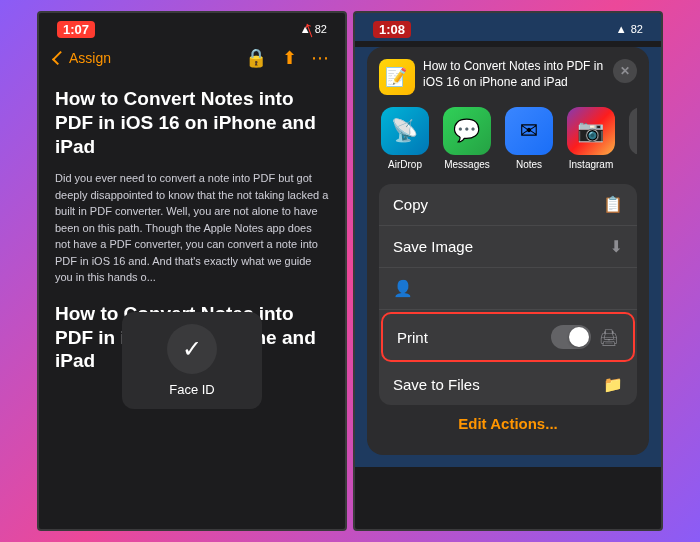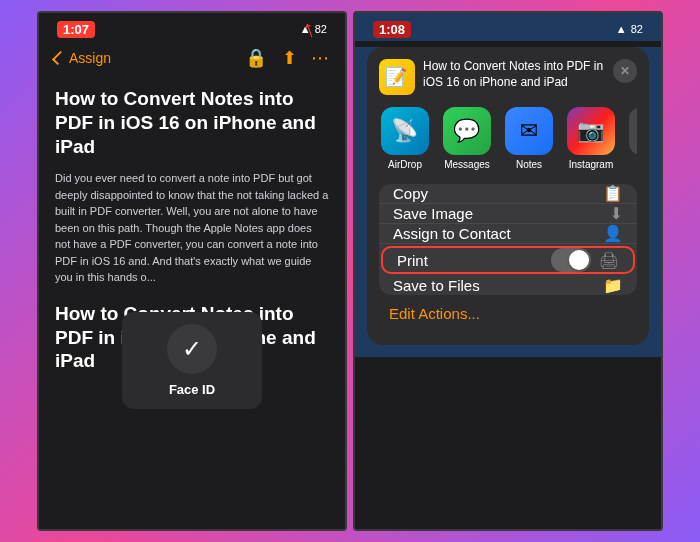--- a/index.html
+++ b/index.html
@@ -150,21 +150,21 @@
       display: flex;
       align-items: center;
       justify-content: center;
       font-size: 24px;
       color: white;
     }
 
     .face-id-label {
       color: white;
       font-size: 13px;
-      font-weight: 700;
+      font-weight: 400;
     }
 
     .article-title-2 {
       font-size: 19px;
       font-weight: 700;
       color: white;
       line-height: 1.25;
       margin-top: 16px;
     }
 
@@ -291,21 +291,21 @@
     .action-list {
       background: #3a3a3c;
       border-radius: 12px;
       overflow: hidden;
     }
 
     .action-item {
       display: flex;
       align-items: center;
       justify-content: space-between;
-      padding: 0 14px;
+      padding: 11px 14px;
       border-bottom: 1px solid #48484a;
       position: relative;
     }
 
     .action-item:last-child {
       border-bottom: none;
     }
 
     .action-item.highlighted {
       border: 2px solid #ff3b30;
@@ -345,21 +345,23 @@
       box-shadow: 0 1px 3px rgba(0,0,0,0.3);
     }
 
     .print-row {
       display: flex;
       align-items: flex-start;
       gap: 8px;
     }
 
     .edit-actions {
+      text-align: center;
       padding: 10px;
+      font-weight: bold;
     }
 
     .edit-actions-label {
       color: #ff9500;
       font-size: 15px;
     }
   </style>
 </head>
 <body>
 
@@ -452,21 +454,20 @@
             <span class="action-label">Copy</span>
             <span class="action-icon">📋</span>
           </div>
 
           <div class="action-item">
             <span class="action-label">Save Image</span>
             <span class="action-icon">⬇</span>
           </div>
 
           <div class="action-item">
-            <span class="action-label">Assign to Contact</span>
             <span class="action-icon">👤</span>
           </div>
 
 
           <div class="action-item highlighted">
             <div class="print-row">
               <span class="action-label">Print</span>
             </div>
             <div style="display:flex; align-items:center; gap:8px;">
               <div class="toggle-switch">

